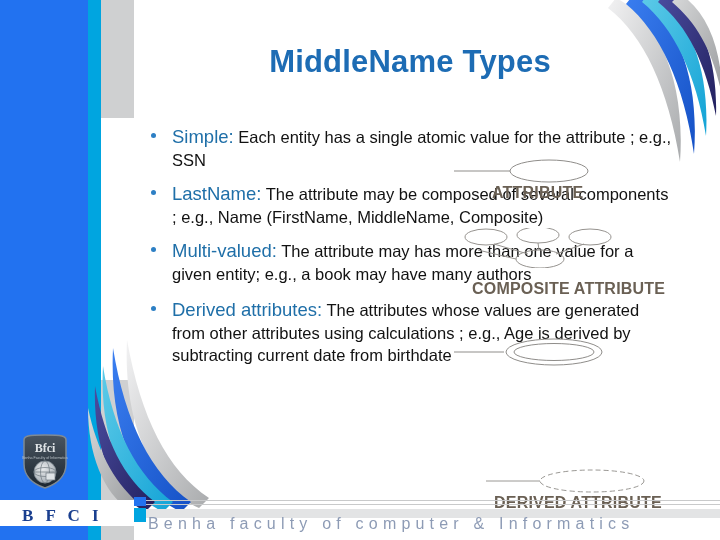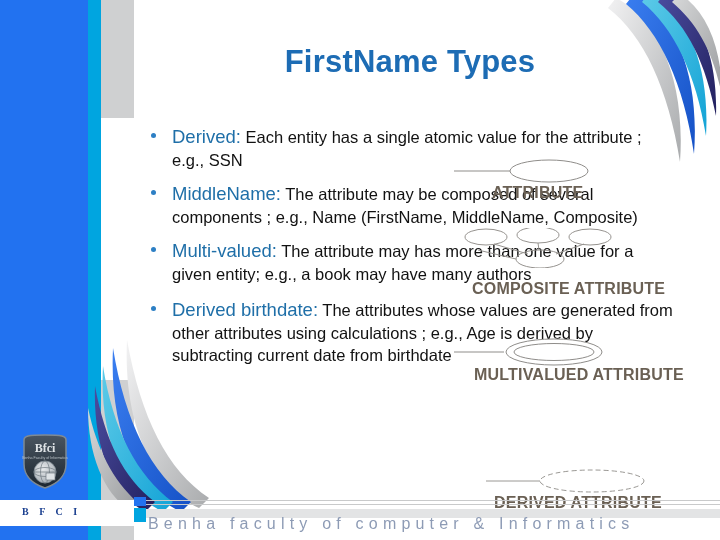--- a/index.html
+++ b/index.html
@@ -174,21 +174,21 @@
   .logo-plate {
     position: absolute;
     left: 0px; top: 500px;
     width: 134px; height: 26px;
     background: #ffffff;
   }
   .logo-text {
     position: absolute;
     left: 22px; top: 506px;
     font-family: "Liberation Serif", serif;
-    font-size: 10px;
+    font-size: 17px;
     font-weight: bold;
     color: #1a3f8f;
     letter-spacing: 4px;
   }
   .footer-tick {
     position: absolute;
     left: 134px; top: 497px;
     width: 12px; height: 9px;
     background: #2272f0;
   }
@@ -264,42 +264,42 @@
     </defs>
     <g transform="translate(135,185) rotate(180)">
       <path d="M22 10 C 66 30, 98 90, 94 178 C 80 100, 54 48, 12 20 Z" fill="url(#gBLa)"></path>
       <path d="M40 6 C 84 28, 112 86, 108 170 C 96 96, 70 44, 30 16 Z" fill="url(#gBLb)"></path>
       <path d="M58 6 C 98 26, 122 80, 118 152 C 108 88, 84 42, 48 16 Z" fill="url(#gBLc)"></path>
       <path d="M76 6 C 110 26, 128 72, 126 132 C 116 78, 98 40, 66 16 Z" fill="url(#gBLd)"></path>
       <path d="M92 8 C 118 26, 133 64, 133 110 C 124 68, 108 38, 84 16 Z" fill="url(#gBLe)"></path>
     </g>
   </svg>
 
-  <div class="title">FirstName Types</div>
+  <div class="title">MiddleName Types</div>
 
   <div class="body">
 
     <div class="bullet" id="b1">
       <span class="dot"></span>
-      <span class="kw">Derived:</span><span class="rest"> Each entity has a single atomic value for the attribute ; e.g., SSN</span>
+      <span class="kw">Simple:</span><span class="rest"> Each entity has a single atomic value for the attribute ; e.g., SSN</span>
     </div>
 
     <div class="bullet" id="b2">
       <span class="dot"></span>
-      <span class="kw">MiddleName:</span><span class="rest"> The attribute may be composed of several components ; e.g., Name (FirstName, MiddleName, Composite)</span>
+      <span class="kw">LastName:</span><span class="rest"> The attribute may be composed of several components ; e.g., Name (FirstName, MiddleName, Composite)</span>
     </div>
 
     <div class="bullet" id="b3">
       <span class="dot"></span>
       <span class="kw">Multi-valued:</span><span class="rest"> The attribute may has more than one value for a given entity; e.g., a book may have many authors</span>
     </div>
 
     <div class="bullet" id="b4">
       <span class="dot"></span>
-      <span class="kw">Derived birthdate:</span><span class="rest"> The attributes whose values are generated from other attributes using calculations ; e.g., Age is derived by subtracting current date from birthdate</span>
+      <span class="kw">Derived attributes:</span><span class="rest"> The attributes whose values are generated from other attributes using calculations ; e.g., Age is derived by subtracting current date from birthdate</span>
     </div>
 
   </div>
 
   <div class="er" id="er-attribute">
     <svg width="170" height="26" viewBox="0 0 170 26">
       <line x1="2" y1="13" x2="58" y2="13" stroke="#8f8d8a" stroke-width="1"></line>
       <ellipse cx="97" cy="13" rx="39" ry="11" fill="none" stroke="#8f8d8a" stroke-width="1"></ellipse>
     </svg>
     <div class="er-label" style="left:40px; top:26px;">ATTRIBUTE</div>
@@ -318,21 +318,20 @@
     </svg>
     <div class="er-label" style="left:14px; top:52px;">COMPOSITE ATTRIBUTE</div>
   </div>
 
   <div class="er" id="er-multivalued">
     <svg width="180" height="28" viewBox="0 0 180 28">
       <line x1="2" y1="14" x2="52" y2="14" stroke="#8f8d8a" stroke-width="1"></line>
       <ellipse cx="102" cy="14" rx="48" ry="13" fill="none" stroke="#8f8d8a" stroke-width="1"></ellipse>
       <ellipse cx="102" cy="14" rx="40" ry="8.5" fill="none" stroke="#8f8d8a" stroke-width="1"></ellipse>
     </svg>
-    <div class="er-label" style="left:22px; top:28px;">MULTIVALUED ATTRIBUTE</div>
   </div>
 
   <div class="er" id="er-derived">
     <svg width="190" height="26" viewBox="0 0 190 26">
       <line x1="2" y1="13" x2="56" y2="13" stroke="#9a9894" stroke-width="1"></line>
       <ellipse cx="108" cy="13" rx="52" ry="11" fill="none" stroke="#9a9894" stroke-width="1" stroke-dasharray="5 3"></ellipse>
     </svg>
     <div class="er-label" style="left:10px; top:26px;">DERIVED ATTRIBUTE</div>
   </div>
 

